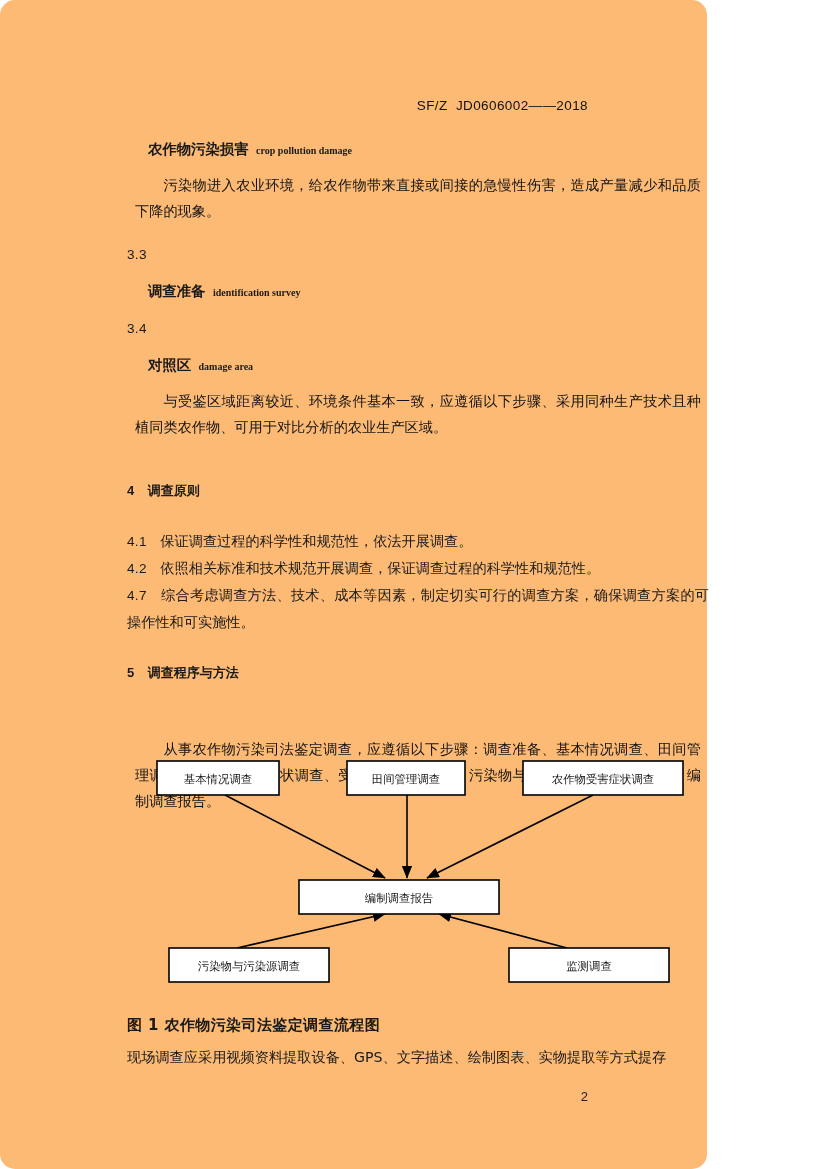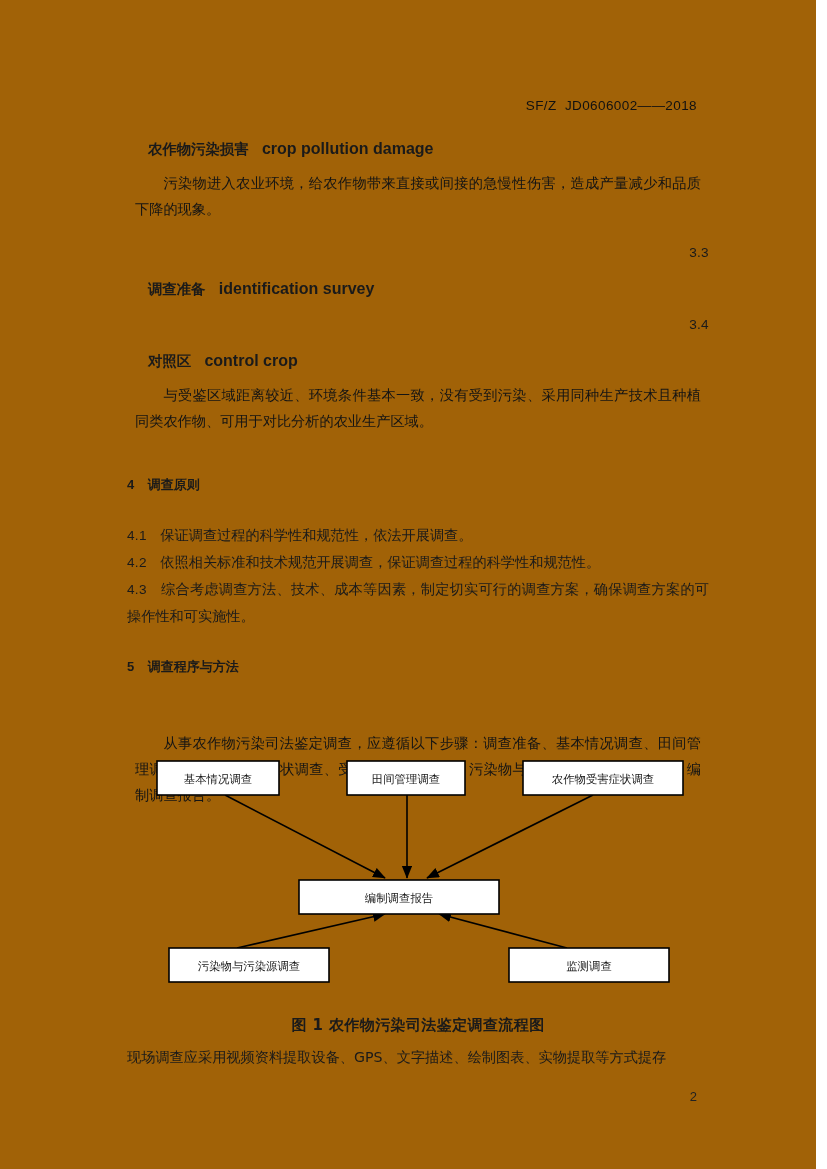--- a/index.html
+++ b/index.html
@@ -12,23 +12,24 @@
     height: 1169px;
     position: relative;
     font-family: "DejaVu Sans", "Liberation Sans", sans-serif;
     color: #1a1a1a;
     overflow: hidden;
   }
 
   .page {
     position: absolute;
     left: 0; top: 0;
-    width: 816px;
+    width: 707px;
     height: 1169px;
-    background: #a16207;
+    background: #fdba74;
+    border-radius: 15px;
   }
 
   
   .doc-header {
     position: absolute;
     top: 98px;
     right: 119px;
     font-family: "Liberation Sans", "DejaVu Sans", sans-serif;
     font-size: 13.5px;
     letter-spacing: 0.4px;
@@ -56,32 +57,31 @@
 
   .term-line {
     font-weight: bold;
     font-size: 14.4px;
     line-height: 26px;
     margin: 0;
     text-indent: 1.45em;
     white-space: pre;
   }
   .term-line .en {
-    font-family: Liberation Sans, sans-serif;
-    font-weight: bold;
-    font-size: 16px;
+    font-family: Liberation Serif, serif;
+    font-weight: bold;
+    font-size: 10px;
   }
 
   .num-line {
     font-family: "Liberation Sans", "DejaVu Sans", sans-serif;
     font-size: 13.6px;
     line-height: 26px;
     margin: 0;
     letter-spacing: 0.3px;
-    text-align: right;
   }
 
   .clause-head {
     font-size: 13px;
     font-weight: bold;
     line-height: 26px;
     margin: 0;
     white-space: pre;
   }
   .clause-head .cnum {
@@ -121,21 +121,20 @@
     font-family: "DejaVu Sans", "Liberation Sans", sans-serif;
     font-size: 11.4px;
     fill: #1a1a1a;
   }
 
   .fig-caption {
     position: absolute;
     left: 127px;
     top: 1016px;
     width: 582px;
-    text-align: center;
     font-size: 15px;
     font-weight: bold;
     letter-spacing: 0.4px;
   }
 
   .after-fig {
     position: absolute;
     left: 127px;
     top: 1044px;
     width: 582px;
@@ -167,30 +166,30 @@
     <p class="para indent2">污染物进入农业环境，给农作物带来直接或间接的急慢性伤害，造成产量减少和品质下降的现象。</p>
 
     <div class="gap-s"></div>
     <p class="num-line">3.3</p>
     <div class="gap-s"></div>
     <p class="term-line"><span>调查准备</span><span class="en">&nbsp;&nbsp;&nbsp;<span>identification survey</span></span></p>
 
     <div class="gap-s"></div>
     <p class="num-line">3.4</p>
     <div class="gap-s"></div>
-    <p class="term-line"><span>对照区</span><span class="en">&nbsp;&nbsp;&nbsp;<span>control crop</span></span></p>
-    <p class="para indent2">与受鉴区域距离较近、环境条件基本一致，没有受到污染、采用同种生产技术且种植同类农作物、可用于对比分析的农业生产区域。</p>
+    <p class="term-line"><span>对照区</span><span class="en">&nbsp;&nbsp;&nbsp;<span>damage area</span></span></p>
+    <p class="para indent2">与受鉴区域距离较近、环境条件基本一致，应遵循以下步骤、采用同种生产技术且种植同类农作物、可用于对比分析的农业生产区域。</p>
 
     <div class="gap-xl"></div>
     <p class="clause-head"><span class="cnum">4</span>&nbsp;&nbsp;&nbsp;<span>调查原则</span></p>
 
     <div class="gap-l"></div>
     <p class="item"><span class="inum">4.1</span>&nbsp;&nbsp;&nbsp;<span class="itxt">保证调查过程的科学性和规范性，依法开展调查。</span></p>
     <p class="item"><span class="inum">4.2</span>&nbsp;&nbsp;&nbsp;<span class="itxt">依照相关标准和技术规范开展调查，保证调查过程的科学性和规范性。</span></p>
-    <p class="item"><span class="inum">4.3</span>&nbsp;&nbsp;&nbsp;<span class="itxt">综合考虑调查方法、技术、成本等因素，制定切实可行的调查方案，确保调查方案的可操作性和可实施性。</span></p>
+    <p class="item"><span class="inum">4.7</span>&nbsp;&nbsp;&nbsp;<span class="itxt">综合考虑调查方法、技术、成本等因素，制定切实可行的调查方案，确保调查方案的可操作性和可实施性。</span></p>
 
     <div class="gap-l"></div>
     <p class="clause-head"><span class="cnum">5</span>&nbsp;&nbsp;&nbsp;<span>调查程序与方法</span></p>
 
     <div class="gap-l"></div>
 
     <div class="gap-m"></div>
     <p class="para indent2">从事农作物污染司法鉴定调查，应遵循以下步骤：调查准备、基本情况调查、田间管理调查、农作物受害症状调查、受害原因初步分析、污染物与污染源调查、监测调查、编制调查报告。</p>
 
   </div>

